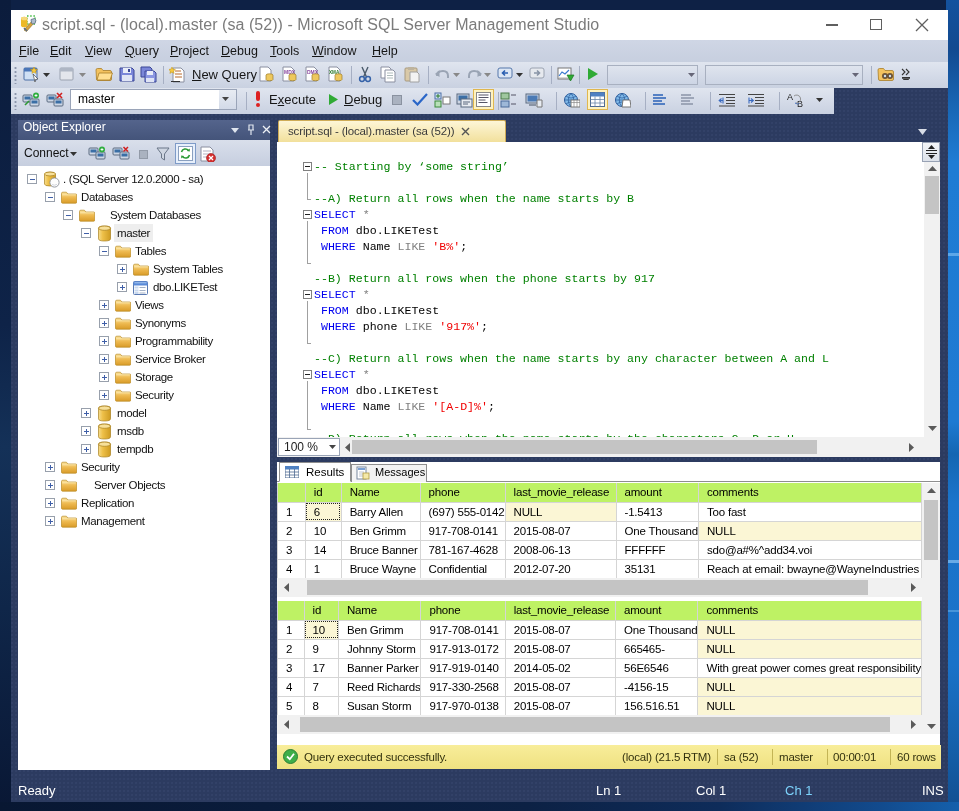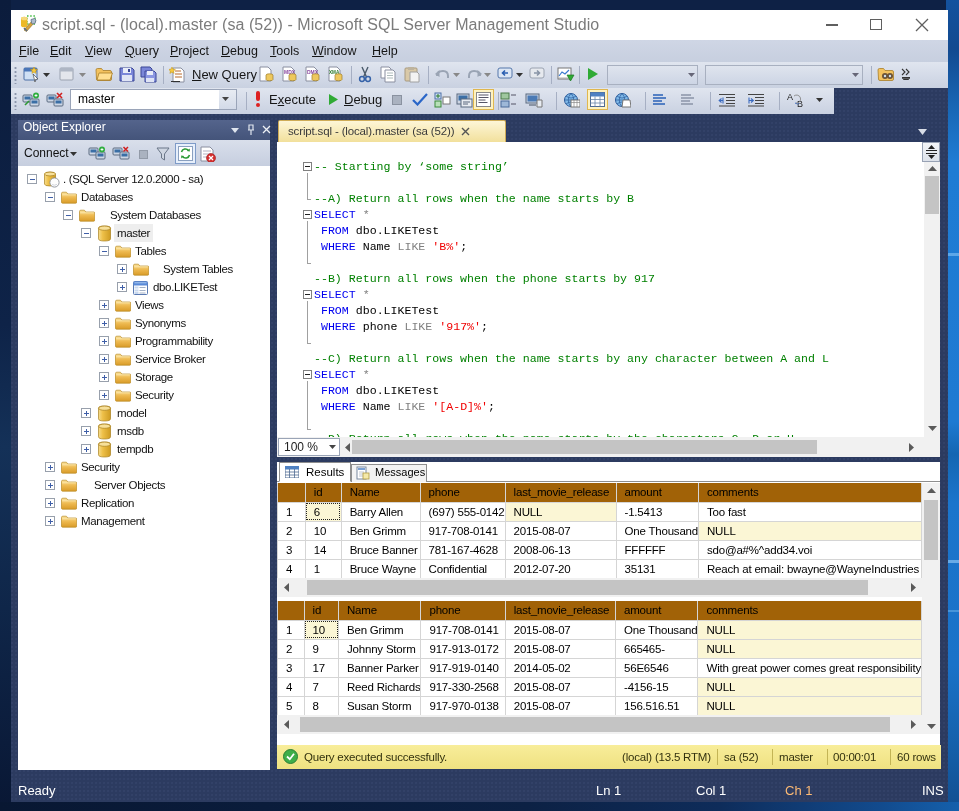--- a/index.html
+++ b/index.html
@@ -15,21 +15,21 @@
 .exp:before{content:"";position:absolute;left:1.5px;top:3.5px;width:5px;height:1.2px;background:#3f5fa8}
 .exp.plus:after{content:"";position:absolute;left:3.5px;top:1.5px;width:1.2px;height:5px;background:#3f5fa8}
 .cl{position:absolute;white-space:pre;font-family:"Liberation Mono",monospace;font-size:11.6px;line-height:16px;height:16px}
 .k{color:#0000f0}.cm{color:#008000}.s{color:#f00000}.g{color:#808080}
 .fold{position:absolute;left:303px;width:9px;height:9px;background:#fff;border:1px solid #808080}
 .fold:before{content:"";position:absolute;left:1px;top:3px;width:5px;height:1px;background:#202020}
 .fline{position:absolute;left:307px;width:1px;background:#a0a0a0}
 .ftick{position:absolute;left:307px;width:4px;height:1px;background:#a0a0a0}
 table.grid{border-collapse:collapse;table-layout:fixed;font-size:11.5px;letter-spacing:-0.2px;color:#000}
 table.grid td{border:1px solid #d5d5d5;height:19px;padding:0 0 0 8px;white-space:nowrap;overflow:hidden}
-table.grid tr.hdr td{border-top:none;background:#a16207}
+table.grid tr.hdr td{border-top:none;background:#bef264}
 td.rn{padding-left:4px}
 td.null{background:#fbf6d5}
 .scv{position:absolute;background:#f1f1f1}
 .thumb{position:absolute;background:#c4c4c4}
 .field{position:absolute;top:0;height:24px;line-height:24px;color:#33320f;font-size:11.5px;letter-spacing:-0.2px}
 .fdiv{position:absolute;top:4px;width:1px;height:16px;background:#c3b455}
 .u{text-decoration:underline}
 </style>
 </head>
 <body>
@@ -447,21 +447,21 @@
         <defs>
           <linearGradient id="fg" x1="0" y1="0" x2="0" y2="1">
             <stop offset="0" stop-color="#fbe39b"></stop>
             <stop offset="0.5" stop-color="#edb84e"></stop>
             <stop offset="1" stop-color="#d99b28"></stop>
           </linearGradient>
         </defs>
         <path d="M0.5 2.5 q0-1.3 1.3-1.3 h3.6 l1.4 1.8 h7.9 q1 0 1 1 v7.2 q0 1-1 1 h-13.2 q-1 0-1-1z" fill="url(#fg)" stroke="#b88a24" stroke-width="0.7"></path>
         <path d="M1.2 3.8 h13.6" stroke="#fff0c0" stroke-width="0.9" opacity="0.8"></path>
       </svg></div>
-<div class="trow" style="left:150px;top:260px;padding:0 13px">System Tables</div>
+<div class="trow" style="left:150px;top:260px;padding:0 3px">System Tables</div>
 <div class="exp plus" style="left:117px;top:282px"></div>
 <div class="abs" style="left:133px;top:281px"><svg width="15" height="14" viewBox="0 0 15 14">
         <rect x="0.5" y="0.5" width="14" height="13" rx="1" fill="#fff" stroke="#5a7ab2"></rect>
         <path d="M0.5 1.5 q0-1 1-1 h12 q1 0 1 1 v3 h-14z" fill="#5a8ad8"></path>
         <path d="M1.5 1.8 h12" stroke="#a8c8f0" stroke-width="1"></path>
         <rect x="1.5" y="5.5" width="4" height="2" fill="#c8d8ee"></rect>
         <rect x="1.5" y="8.5" width="4" height="2" fill="#c8d8ee"></rect>
         <rect x="1.5" y="11" width="4" height="2" fill="#c8d8ee"></rect>
         <path d="M6.5 6.5 h6 M6.5 9.5 h6 M6.5 12 h6" stroke="#98a8c0" stroke-width="0.9"></path>
       </svg></div>
@@ -877,28 +877,28 @@
 <svg class="abs" style="left:927px;top:724px" width="9" height="5">
     <path d="M0 0 h9 l-4.5 5z" fill="#5a5a5a"></path>
   </svg>
 
 <div class="abs" style="left:277px;top:745px;width:664px;height:24px;background:linear-gradient(#f8ed9a,#efe181)">
   <svg style="position:absolute;left:6px;top:4px" width="15" height="15">
       <circle cx="7.5" cy="7.5" r="7" fill="#3fae49" stroke="#2c7f35"></circle>
       <path d="M4 7.5 L6.8 10.2 L11 4.8" stroke="#fff" stroke-width="1.8" fill="none"></path>
     </svg>
   <span class="field" style="left:27px">Query executed successfully.</span>
-  <span class="field" style="left:345px">(local) (13.5 RTM)</span>
+  <span class="field" style="left:345px">(local) (21.5 RTM)</span>
   <div class="fdiv" style="left:440px"></div>
   <span class="field" style="left:447px">sa (52)</span>
   <div class="fdiv" style="left:495px"></div>
   <span class="field" style="left:502px">master</span>
   <div class="fdiv" style="left:550px"></div>
   <span class="field" style="left:556px">00:00:01</span>
   <div class="fdiv" style="left:613px"></div>
   <span class="field" style="left:620px">60 rows</span>
 </div>
 
 <div class="abs" style="left:18px;top:783px;color:#fff;font-size:13px">Ready</div>
 <div class="abs" style="left:596px;top:783px;color:#fff;font-size:13px">Ln 1</div>
 <div class="abs" style="left:696px;top:783px;color:#fff;font-size:13px">Col 1</div>
-<div class="abs" style="left:785px;top:783px;color:#fdba74;font-size:13px">Ch 1</div>
+<div class="abs" style="left:785px;top:783px;color:#7dd3fc;font-size:13px">Ch 1</div>
 <div class="abs" style="left:922px;top:783px;color:#fff;font-size:13px">INS</div>
 
 </body></html>

